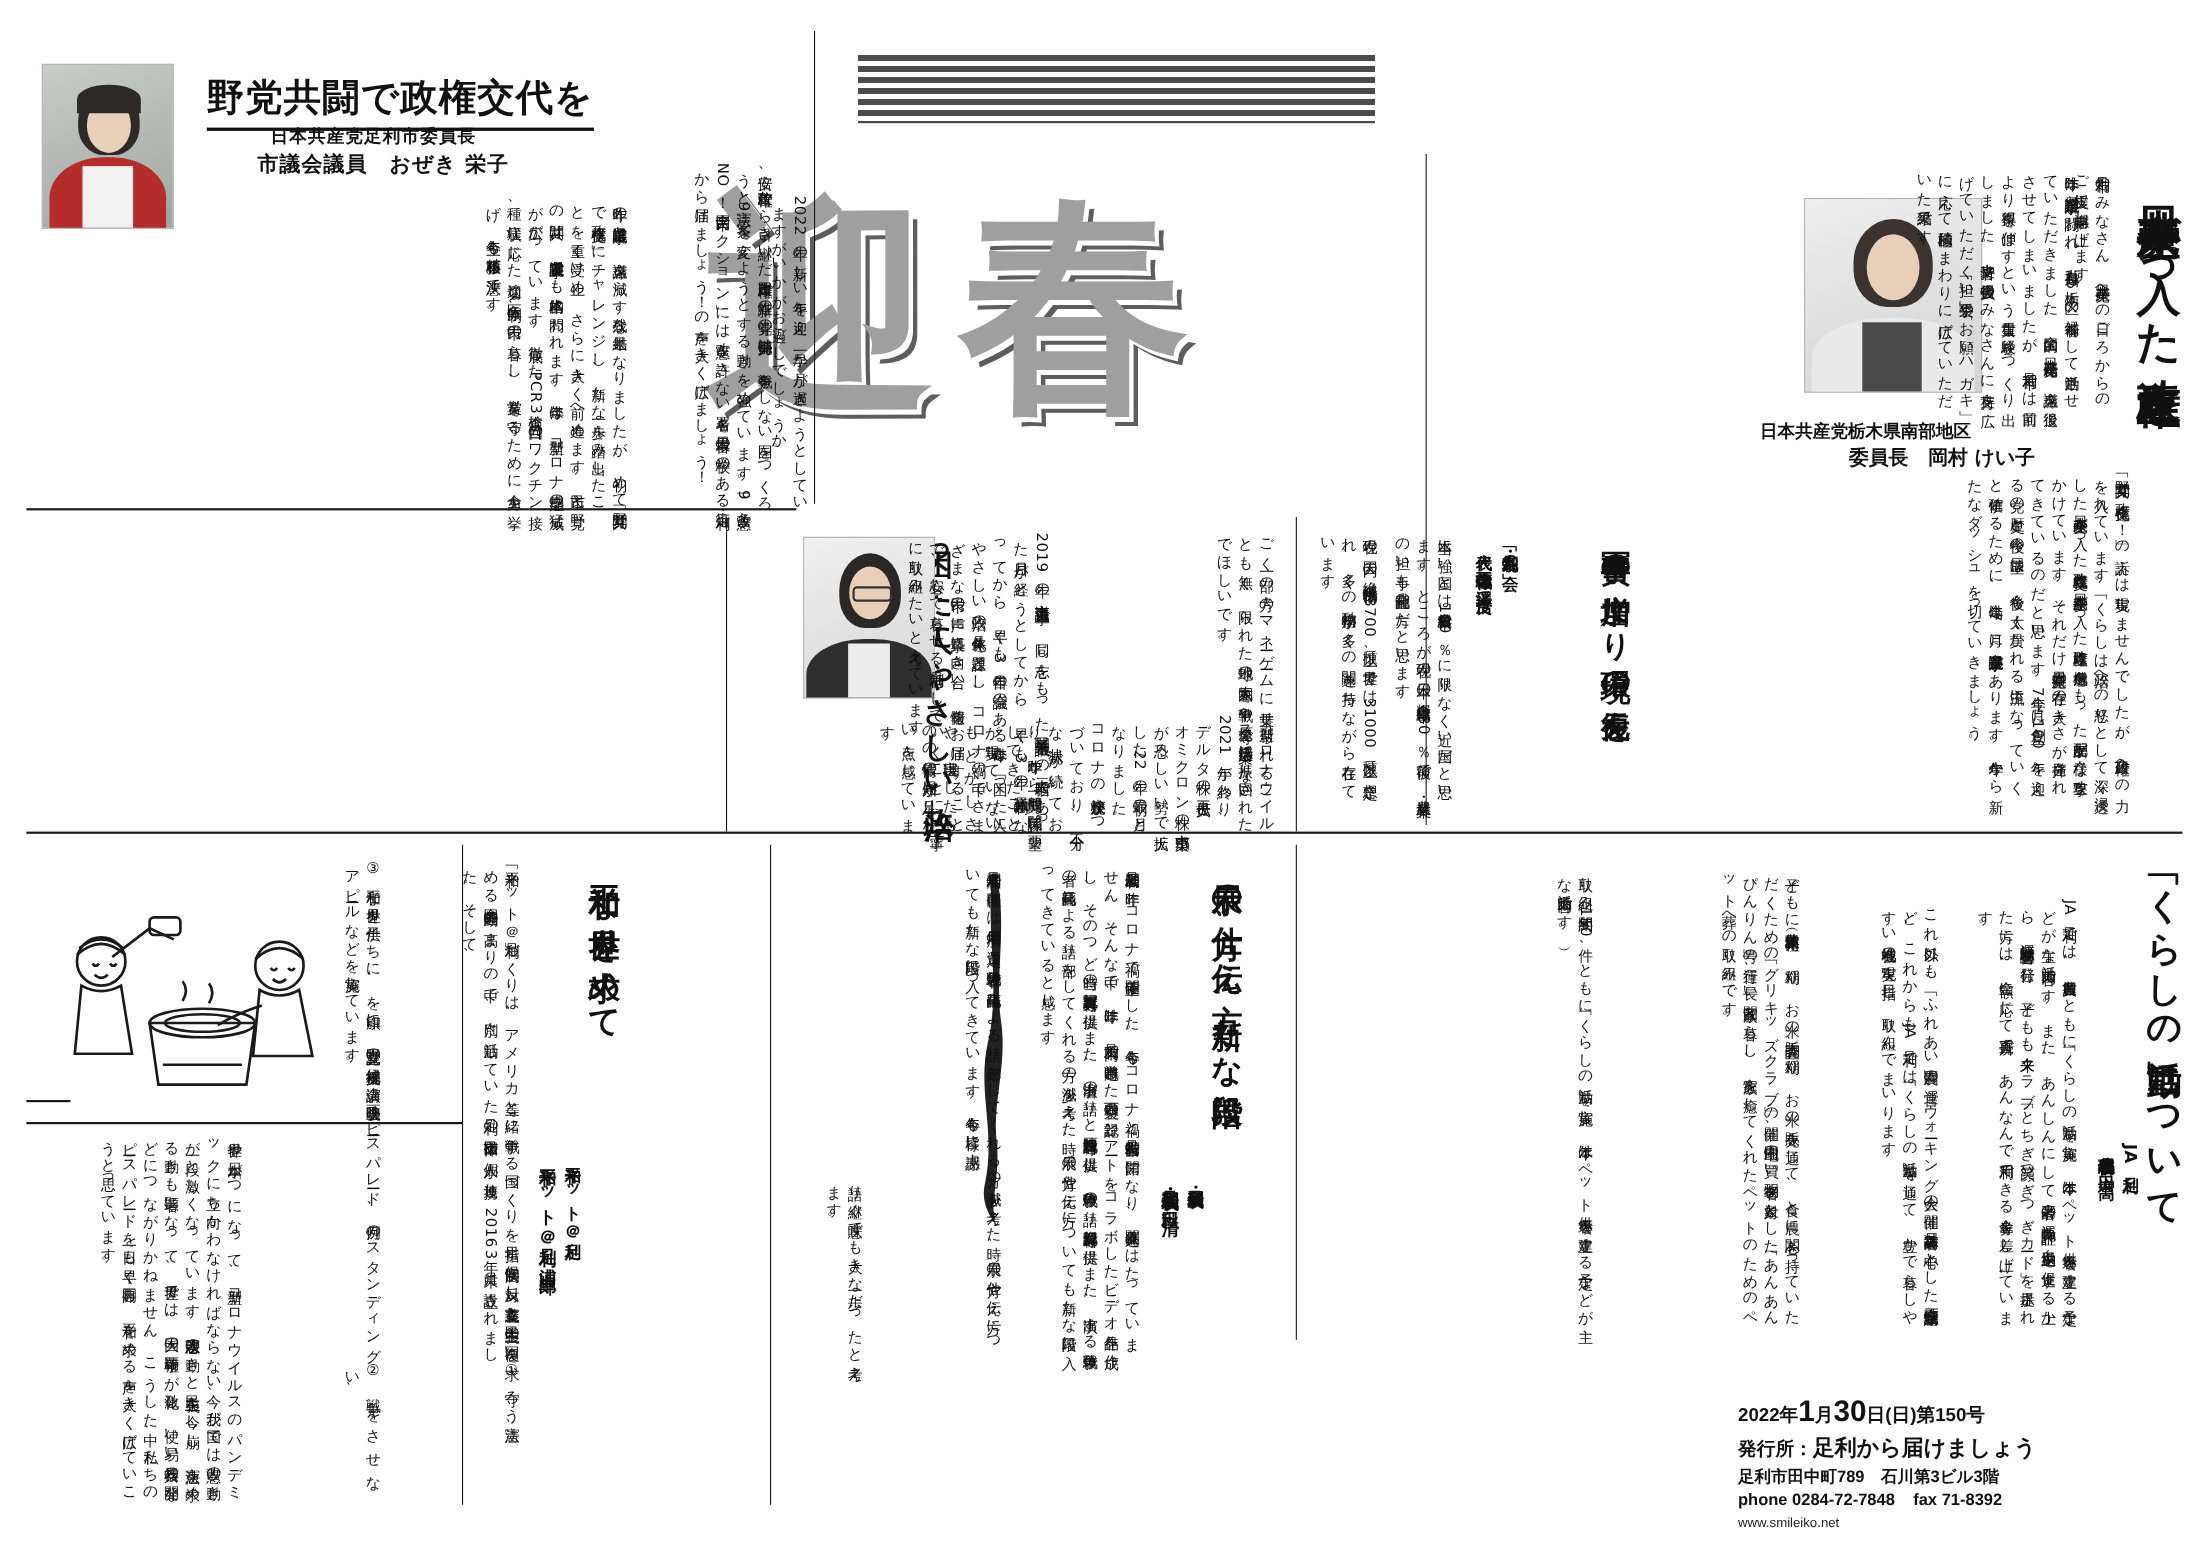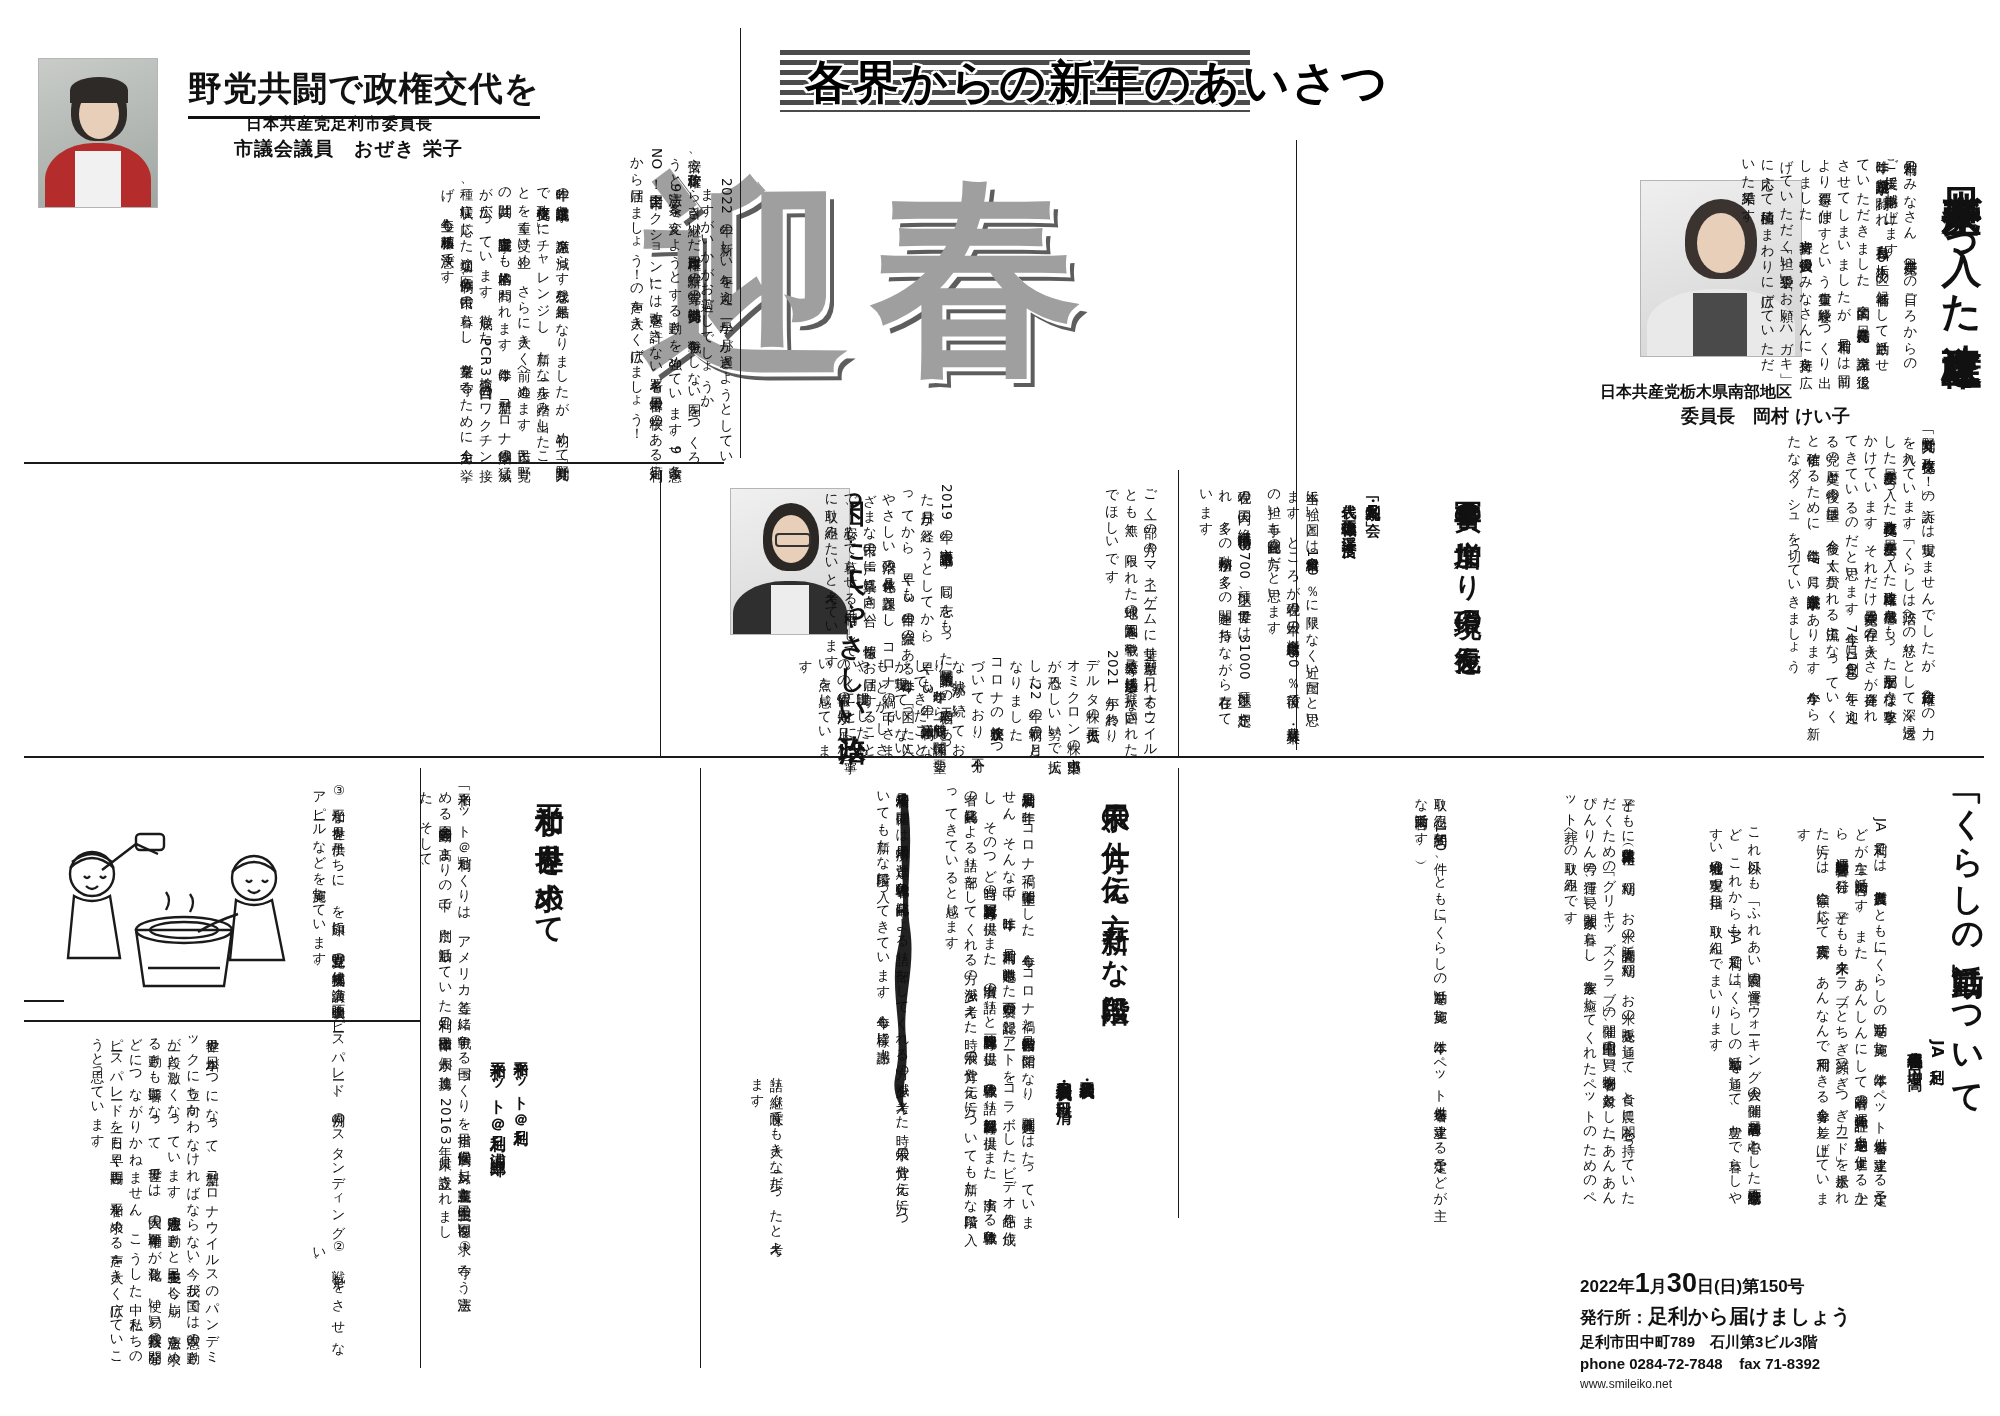--- a/index.html
+++ b/index.html
@@ -105,21 +105,20 @@
   
   .cap{font-family:"DejaVu Sans", sans-serif;font-weight:bold;margin-top:12px;}
 </style>
 </head>
 <body>
 
 <div class="page">
 
   <div id="masthead">
     <div class="stripes"></div>
-    <div id="masthead-title">各界からの新年のあいさつ</div>
   </div>
 
   <div id="geishun">迎春</div>
 
   <div style="position:absolute;left:28px;top:28px;width:720px;height:440px;">
 
     <div class="photo" style="left:10px;top:30px;width:118px;height:148px;">
       <div class="sky" style="background:linear-gradient(160deg,#c9ccc9,#9fa6a0);"></div>
       <div class="body" style="left:6px;top:84px;width:106px;height:80px;background:#b52c2c;"></div>
       <div class="body" style="left:36px;top:92px;width:46px;height:70px;background:#f1f1f1;border-radius:0;"></div>

